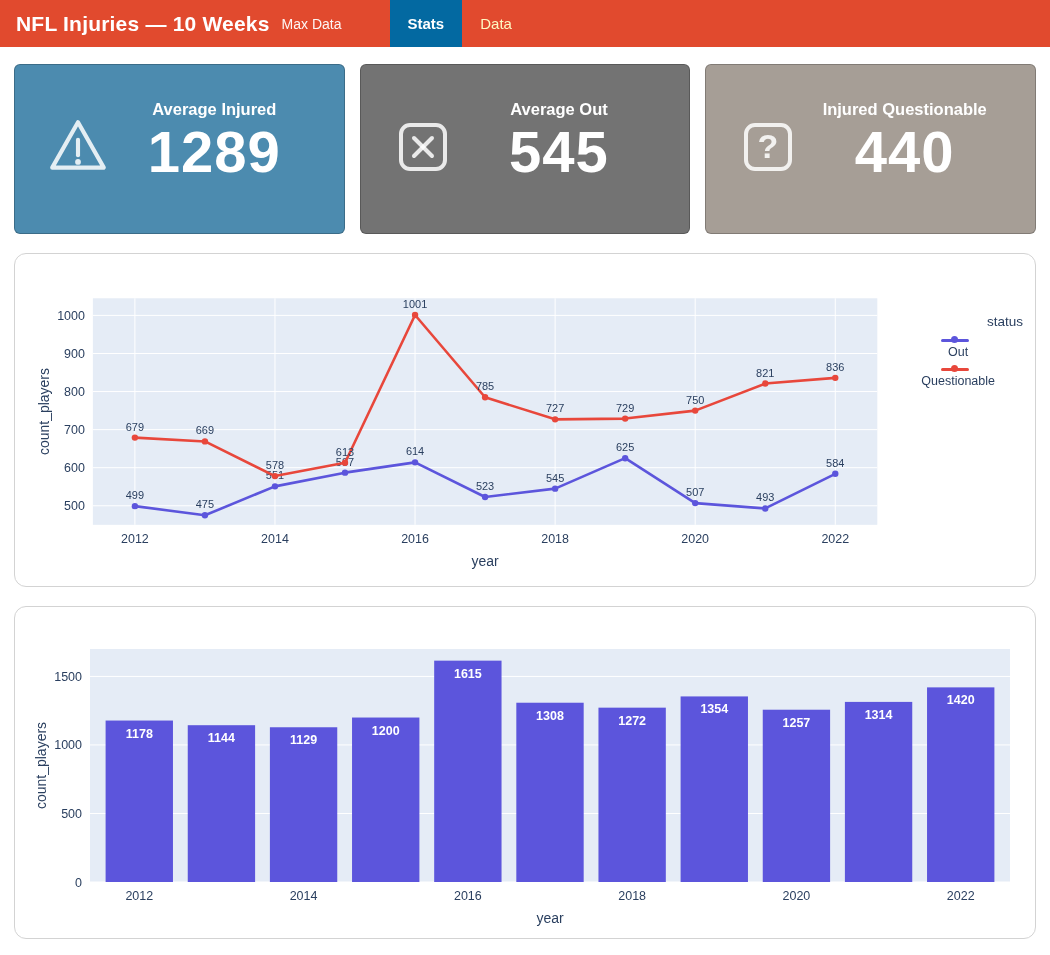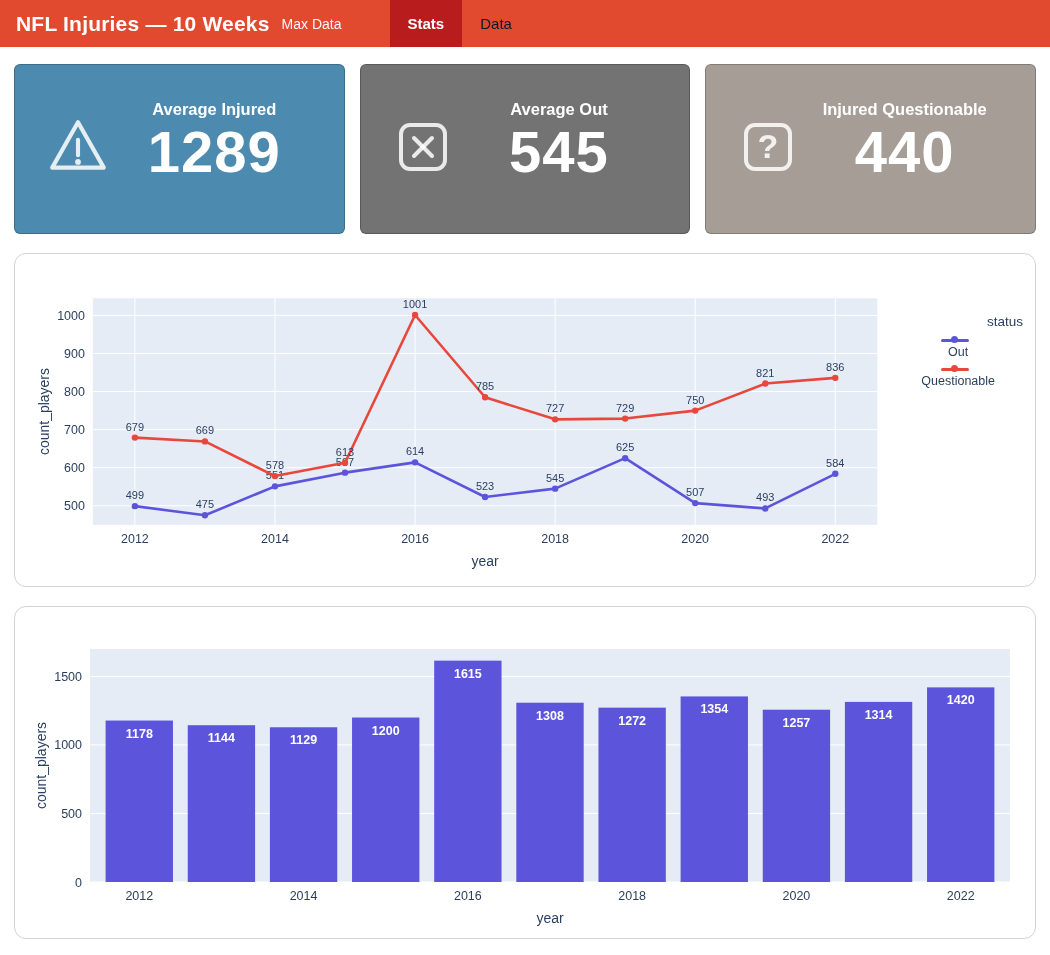--- a/index.html
+++ b/index.html
@@ -14,21 +14,21 @@
   
   .app-header {
     height:47px; display:flex; align-items:center;
     padding:0 4px 0 16px; color:#fff;
   }
   .app-title { font-size:21px; font-weight:bold; letter-spacing:.2px; }
   .app-subtitle { font-size:14px; margin-left:12px; opacity:.95; }
   .tabs { display:flex; height:47px; margin-left:48px; }
   .tab {
     padding:0 18px; display:flex; align-items:center;
-    font-size:15px; color:#0f172a; cursor:pointer;
+    font-size:15px; color:#fef9c3; cursor:pointer;
   }
   .tab.active { color:#fff; font-weight:bold; }
   
   .main { padding:17px 14px 0 14px; }
   .kpi-row { display:flex; gap:15px; }
   .kpi-card {
     flex:1; height:170px; border-radius:6px; color:#fff;
     display:flex; align-items:center;
     border:1px solid rgba(0,0,0,.22);
   }
@@ -52,21 +52,21 @@
   .legend-label { font-size:12.5px; color:#2a3f5f; }
   svg text { font-family:"Liberation Sans", sans-serif; }
 </style>
 </head>
 <body>
 
 <div class="app-header" style="background: rgb(225, 74, 46);">
   <div class="app-title">NFL Injuries — 10 Weeks</div>
   <div class="app-subtitle">Max Data</div>
   <div class="tabs">
-    <div class="tab active" style="background: #b91c1c;">Stats</div>
+    <div class="tab active" style="background: #0369a1;">Stats</div>
     <div class="tab">Data</div>
   </div>
 </div>
 
 <div class="main">
 
   <div class="kpi-row">
 
     <div class="kpi-card" style="background: rgb(76, 139, 175);">
       <span class="kpi-icon">

